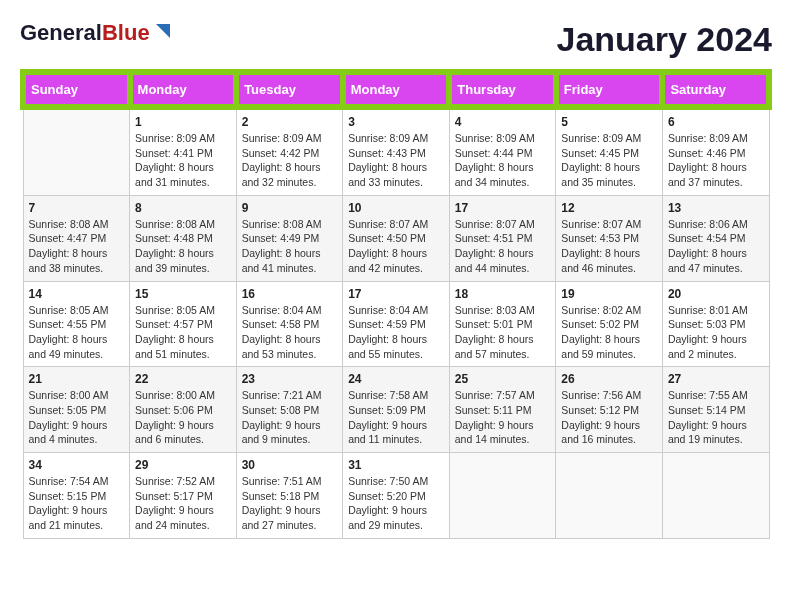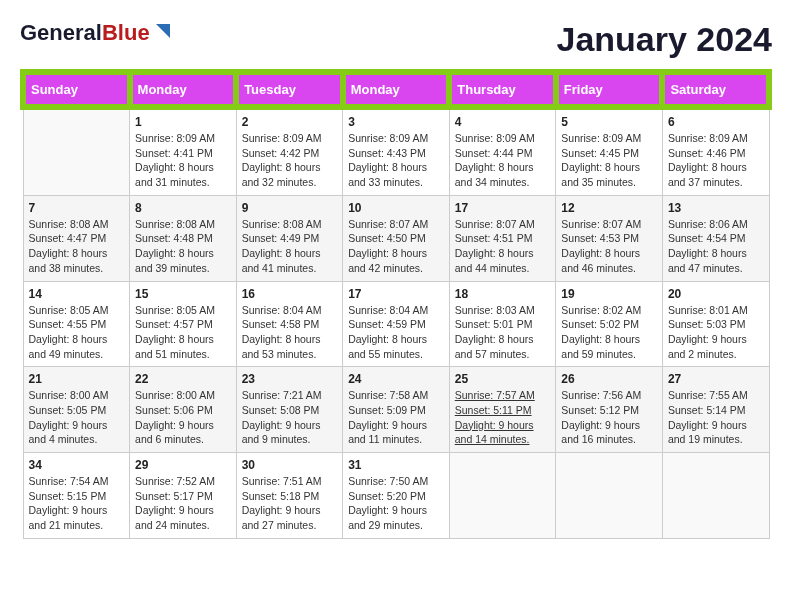--- a/index.html
+++ b/index.html
@@ -257,21 +257,21 @@
 Daylight: 9 hours and 9 minutes.</div>
         </td>
         <td>
           <span class="day-num">24</span>
           <div class="cell-info" style="white-space: pre-line;">Sunrise: 7:58 AM
 Sunset: 5:09 PM
 Daylight: 9 hours and 11 minutes.</div>
         </td>
         <td>
           <span class="day-num">25</span>
-          <div class="cell-info" style="white-space: pre-line; text-decoration: underline;">Sunrise: 7:57 AM
+          <div class="cell-info" style="white-space: pre-line;">Sunrise: 7:57 AM
 Sunset: 5:11 PM
 Daylight: 9 hours and 14 minutes.</div>
         </td>
         <td>
           <span class="day-num">26</span>
           <div class="cell-info" style="white-space: pre-line;">Sunrise: 7:56 AM
 Sunset: 5:12 PM
 Daylight: 9 hours and 16 minutes.</div>
         </td>
         <td>

